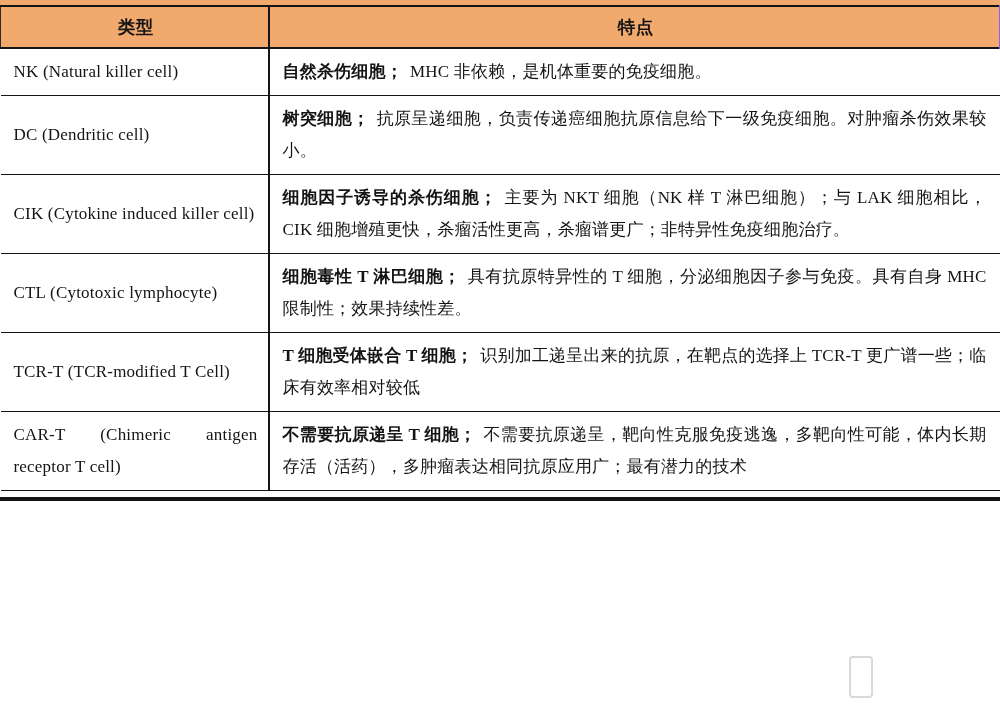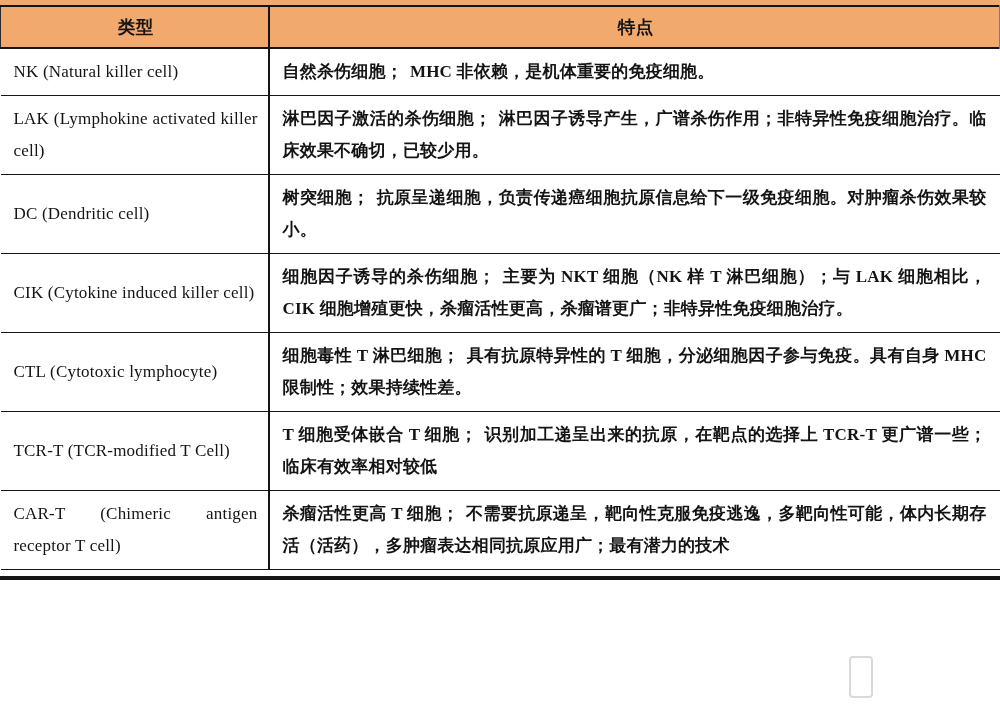--- a/index.html
+++ b/index.html
@@ -41,21 +41,21 @@
     line-height: 32px;
     padding: 7px 14px 7px 13px;
     border-bottom: 1.5px solid #151515;
     text-align: justify;
     letter-spacing: 0.2px;
   }
   td.col1 { padding-left: 13px; padding-right: 10px; }
   td.col2 { border-left: 2px solid #151515; }
 
   .lead { font-weight: bold; margin-right: 7px; }
-  .rest { font-weight: bold; }
+  .rest { font-weight: normal; }
 
   .bottom-gap { height: 6px; }
   .bottom-bar { width: 1000px; height: 4px; background: #151515; }
 
   .cursor-artifact {
     position: absolute;
     left: 849px; top: 656px;
     width: 20px; height: 38px;
     border: 2px solid #d9d9d9;
     border-radius: 4px;
@@ -80,24 +80,20 @@
         <th class="h1" style="background: rgb(242, 169, 110);">类型</th>
         <th class="h2" style="background: rgb(242, 169, 110);">特点</th>
       </tr>
     </thead>
     <tbody id="table-body">
   <tr>
     <td class="col1">NK (Natural killer cell)</td>
     <td class="col2"><span class="lead">自然杀伤细胞；</span><span class="rest">MHC 非依赖，是机体重要的免疫细胞。</span></td>
   </tr>
 
-  <tr>
-    <td class="col1">LAK (Lymphokine activated killer cell)</td>
-    <td class="col2"><span class="lead">淋巴因子激活的杀伤细胞；</span><span class="rest">淋巴因子诱导产生，广谱杀伤作用；非特异性免疫细胞治疗。临床效果不确切，已较少用。</span></td>
-  </tr>
 
   <tr>
     <td class="col1">DC (Dendritic cell)</td>
     <td class="col2"><span class="lead">树突细胞；</span><span class="rest">抗原呈递细胞，负责传递癌细胞抗原信息给下一级免疫细胞。对肿瘤杀伤效果较小。</span></td>
   </tr>
 
   <tr>
     <td class="col1">CIK (Cytokine induced killer cell)</td>
     <td class="col2"><span class="lead">细胞因子诱导的杀伤细胞；</span><span class="rest">主要为 NKT 细胞（NK 样 T 淋巴细胞）；与 LAK 细胞相比，CIK 细胞增殖更快，杀瘤活性更高，杀瘤谱更广；非特异性免疫细胞治疗。</span></td>
   </tr>
@@ -109,21 +105,21 @@
   </tr>
 
 
   <tr>
     <td class="col1">TCR-T (TCR-modified T Cell)</td>
     <td class="col2"><span class="lead">T 细胞受体嵌合 T 细胞；</span><span class="rest">识别加工递呈出来的抗原，在靶点的选择上 TCR-T 更广谱一些；临床有效率相对较低</span></td>
   </tr>
 
   <tr>
     <td class="col1">CAR-T (Chimeric antigen receptor T cell)</td>
-    <td class="col2"><span class="lead">杀瘤活性更高 T 细胞；</span><span class="rest">不需要抗原递呈，靶向性克服免疫逃逸，多靶向性可能，体内长期存活（活药），多肿瘤表达相同抗原应用广；最有潜力的技术</span></td>
+    <td class="col2"><span class="lead">不需要抗原递呈 T 细胞；</span><span class="rest">不需要抗原递呈，靶向性克服免疫逃逸，多靶向性可能，体内长期存活（活药），多肿瘤表达相同抗原应用广；最有潜力的技术</span></td>
   </tr>
 </tbody>
   </table>
 
   <div class="bottom-gap"></div>
   <div class="bottom-bar" style="background: rgb(21, 21, 21);"></div>
 
   <div class="cursor-artifact"></div>
 </div>
 

